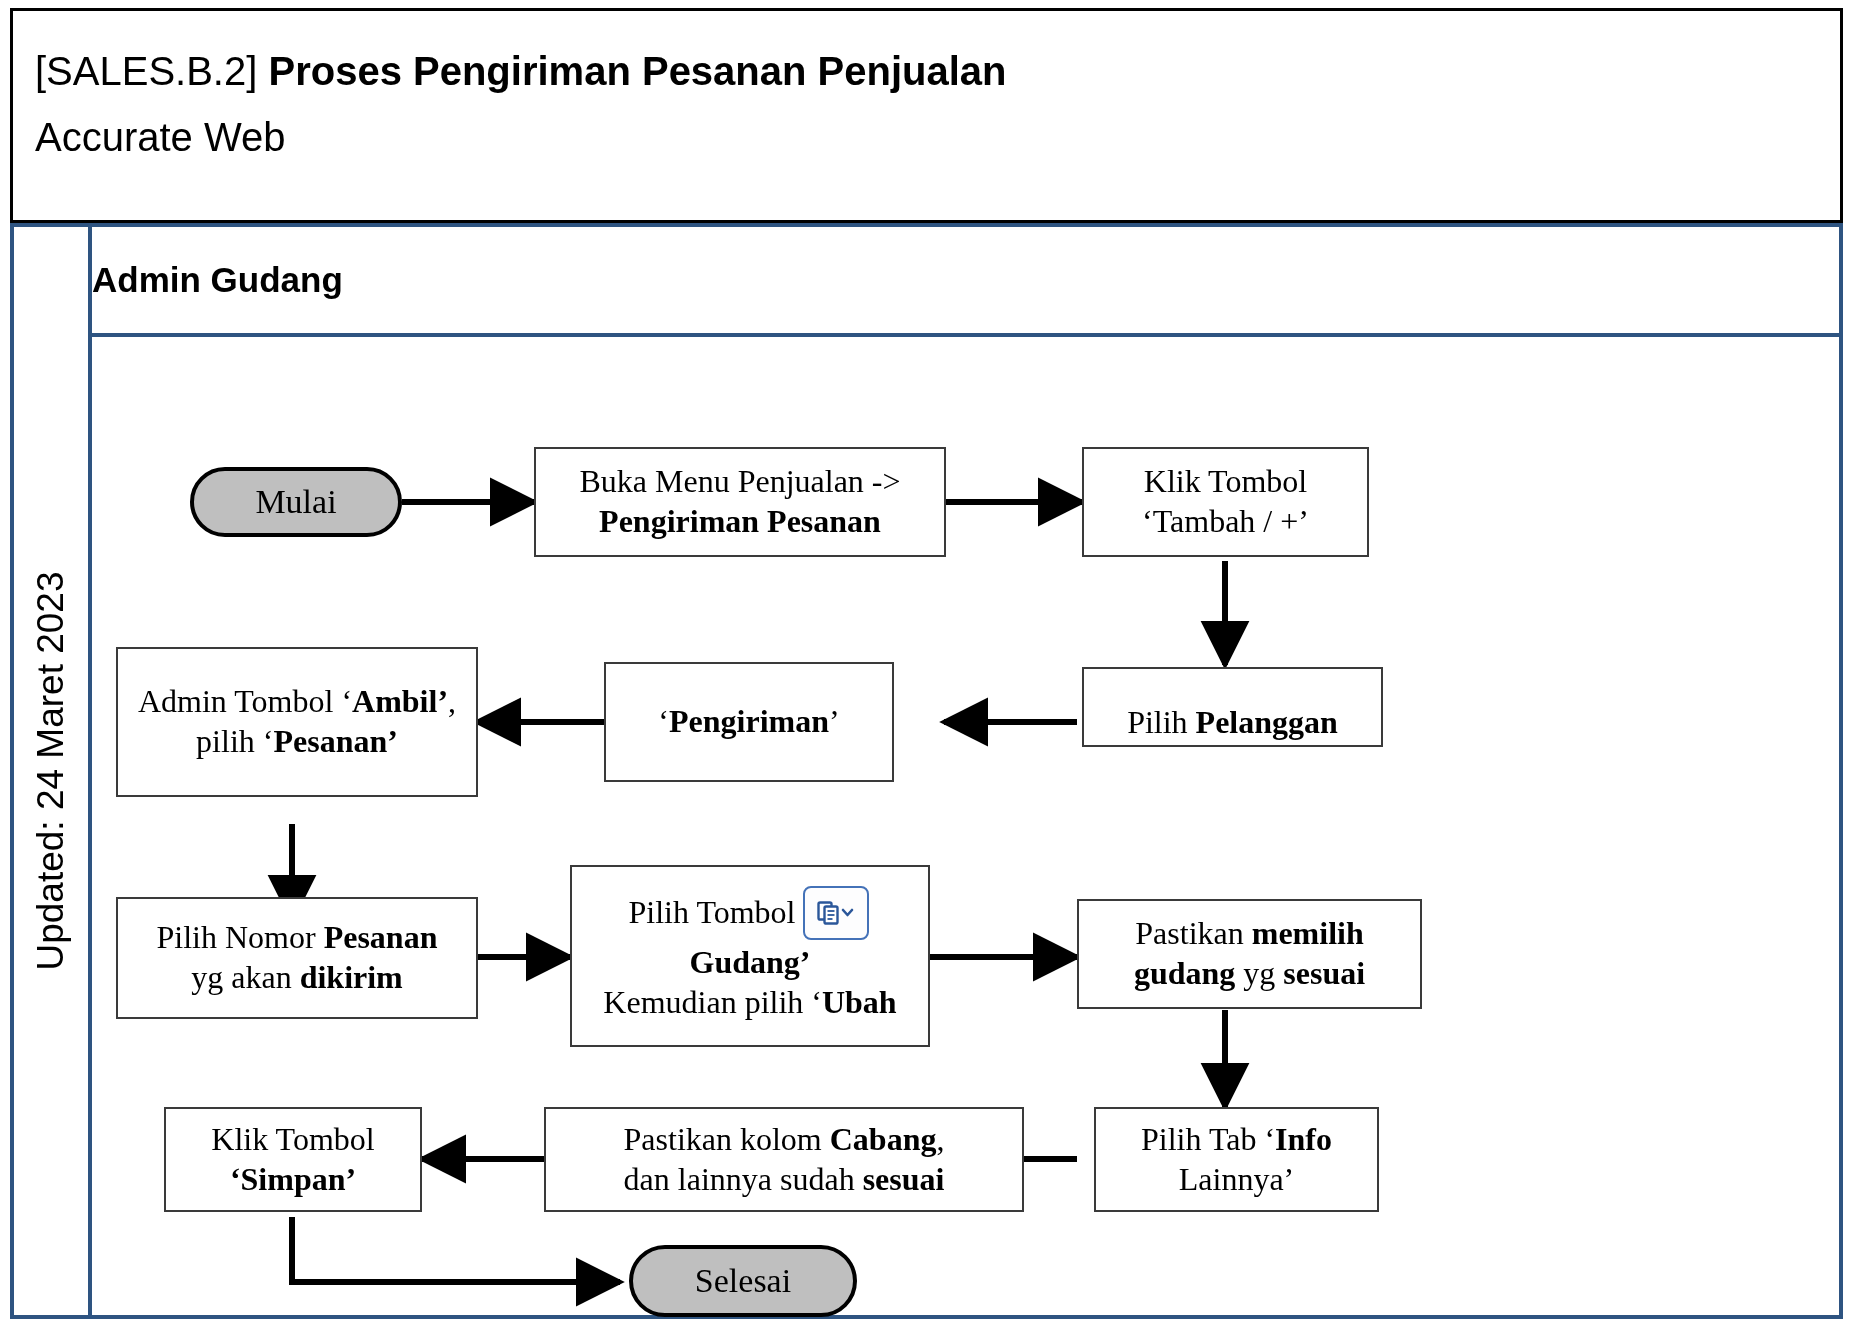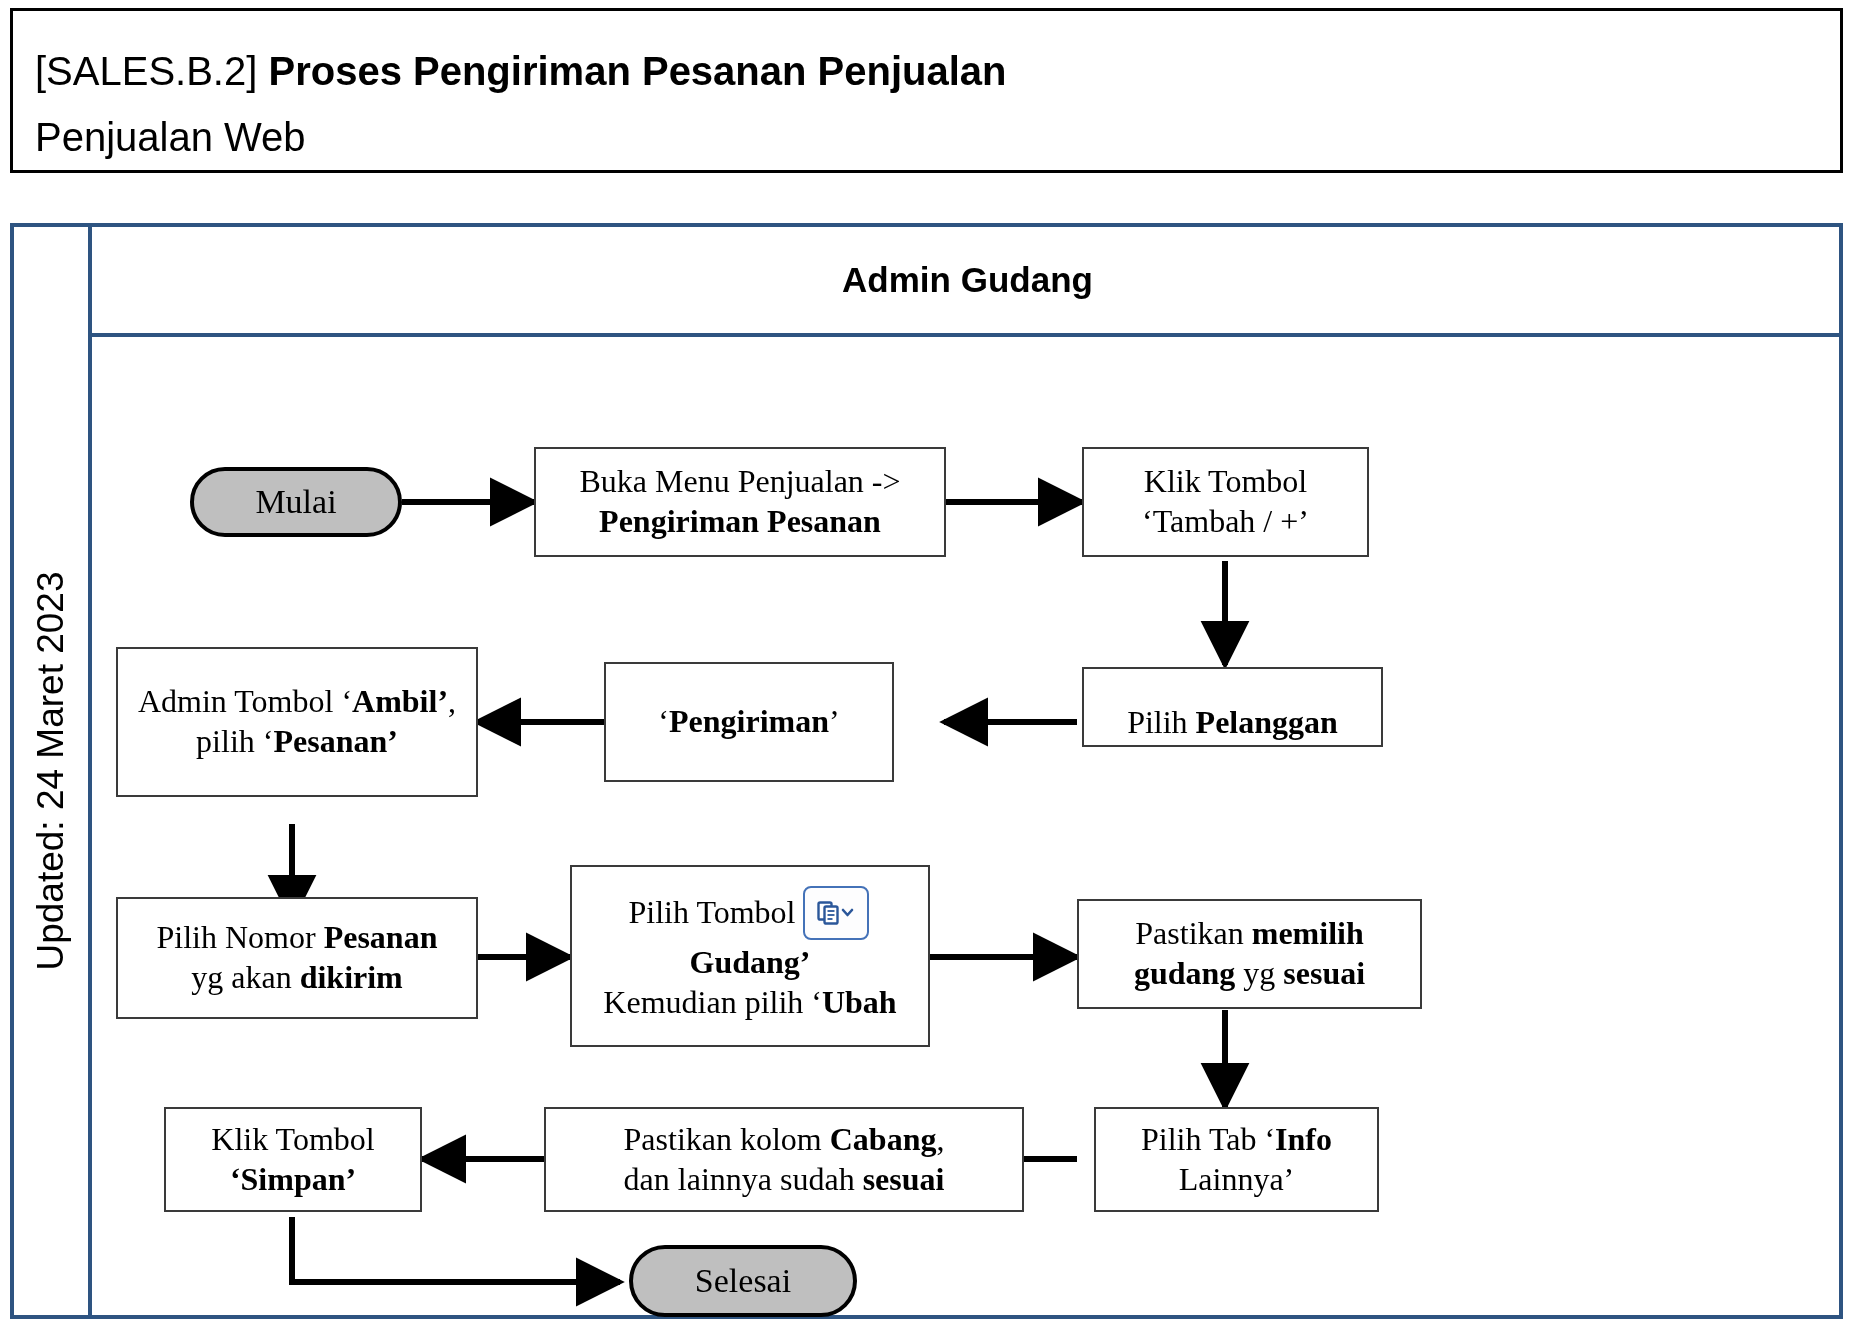--- a/index.html
+++ b/index.html
@@ -20,21 +20,21 @@
     height: 1328px;
     background: #ffffff;
   }
 
   
   .header-box {
     position: absolute;
     left: 10px;
     top: 8px;
     width: 1833px;
-    height: 165px;
+    height: 215px;
     border: 3px solid #000000;
     box-sizing: border-box;
     background: #ffffff;
   }
   .header-line1 {
     position: absolute;
     left: 22px;
     top: 38px;
     font-family: "Liberation Sans", sans-serif;
     font-size: 40px;
@@ -87,21 +87,20 @@
   .lane-header {
     position: absolute;
     left: 78px;
     top: 0;
     width: 1751px;
     height: 110px;
     border-bottom: 4px solid #2E5481;
     box-sizing: border-box;
     display: flex;
     align-items: center;
-    justify-content: center;
   }
   .lane-header-text {
     font-family: "Liberation Sans", sans-serif;
     font-weight: bold;
     font-size: 35px;
     color: #000000;
   }
 
   
   .canvas {
@@ -162,21 +161,21 @@
 </head>
 <body>
 
 <div id="page">
 
   <div class="header-box">
     <div class="header-line1">
       <span class="code">[SALES.B.2]</span>
       <span class="title">Proses Pengiriman Pesanan Penjualan</span>
     </div>
-    <div class="header-line2">Penjualan Web</div>
+    <div class="header-line2">Accurate Web</div>
   </div>
 
   <div class="lane-frame">
 
     <div class="lane-label-col">
       <div class="lane-label-text">Updated: 24 Maret 2023</div>
     </div>
 
     <div class="lane-header">
       <span class="lane-header-text">Admin Gudang</span>

